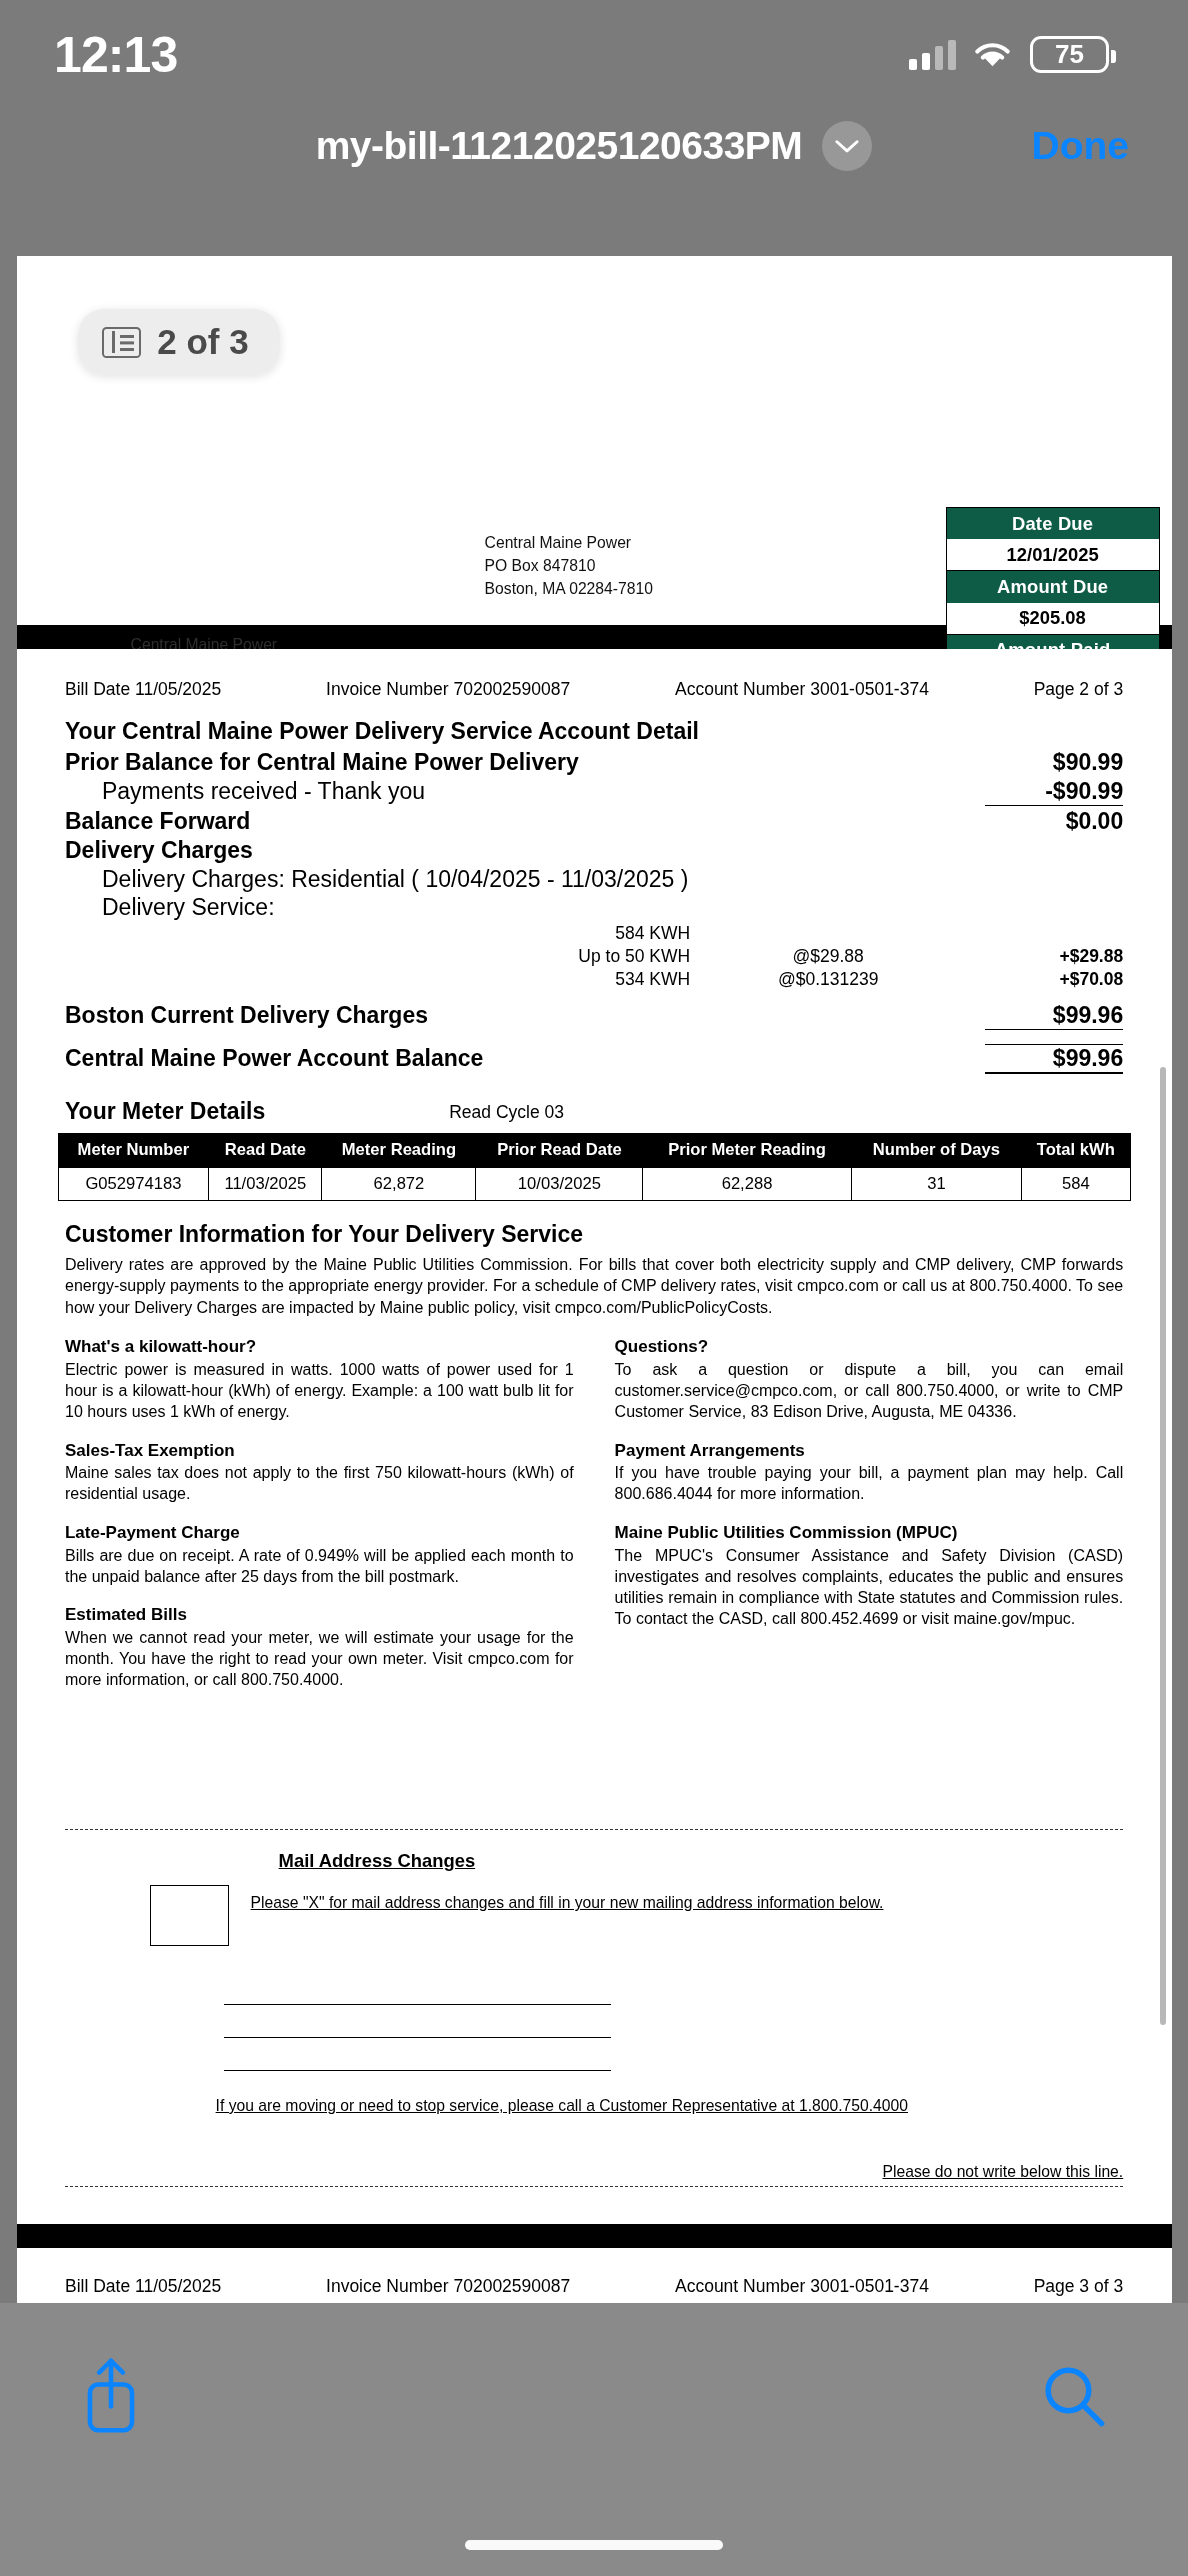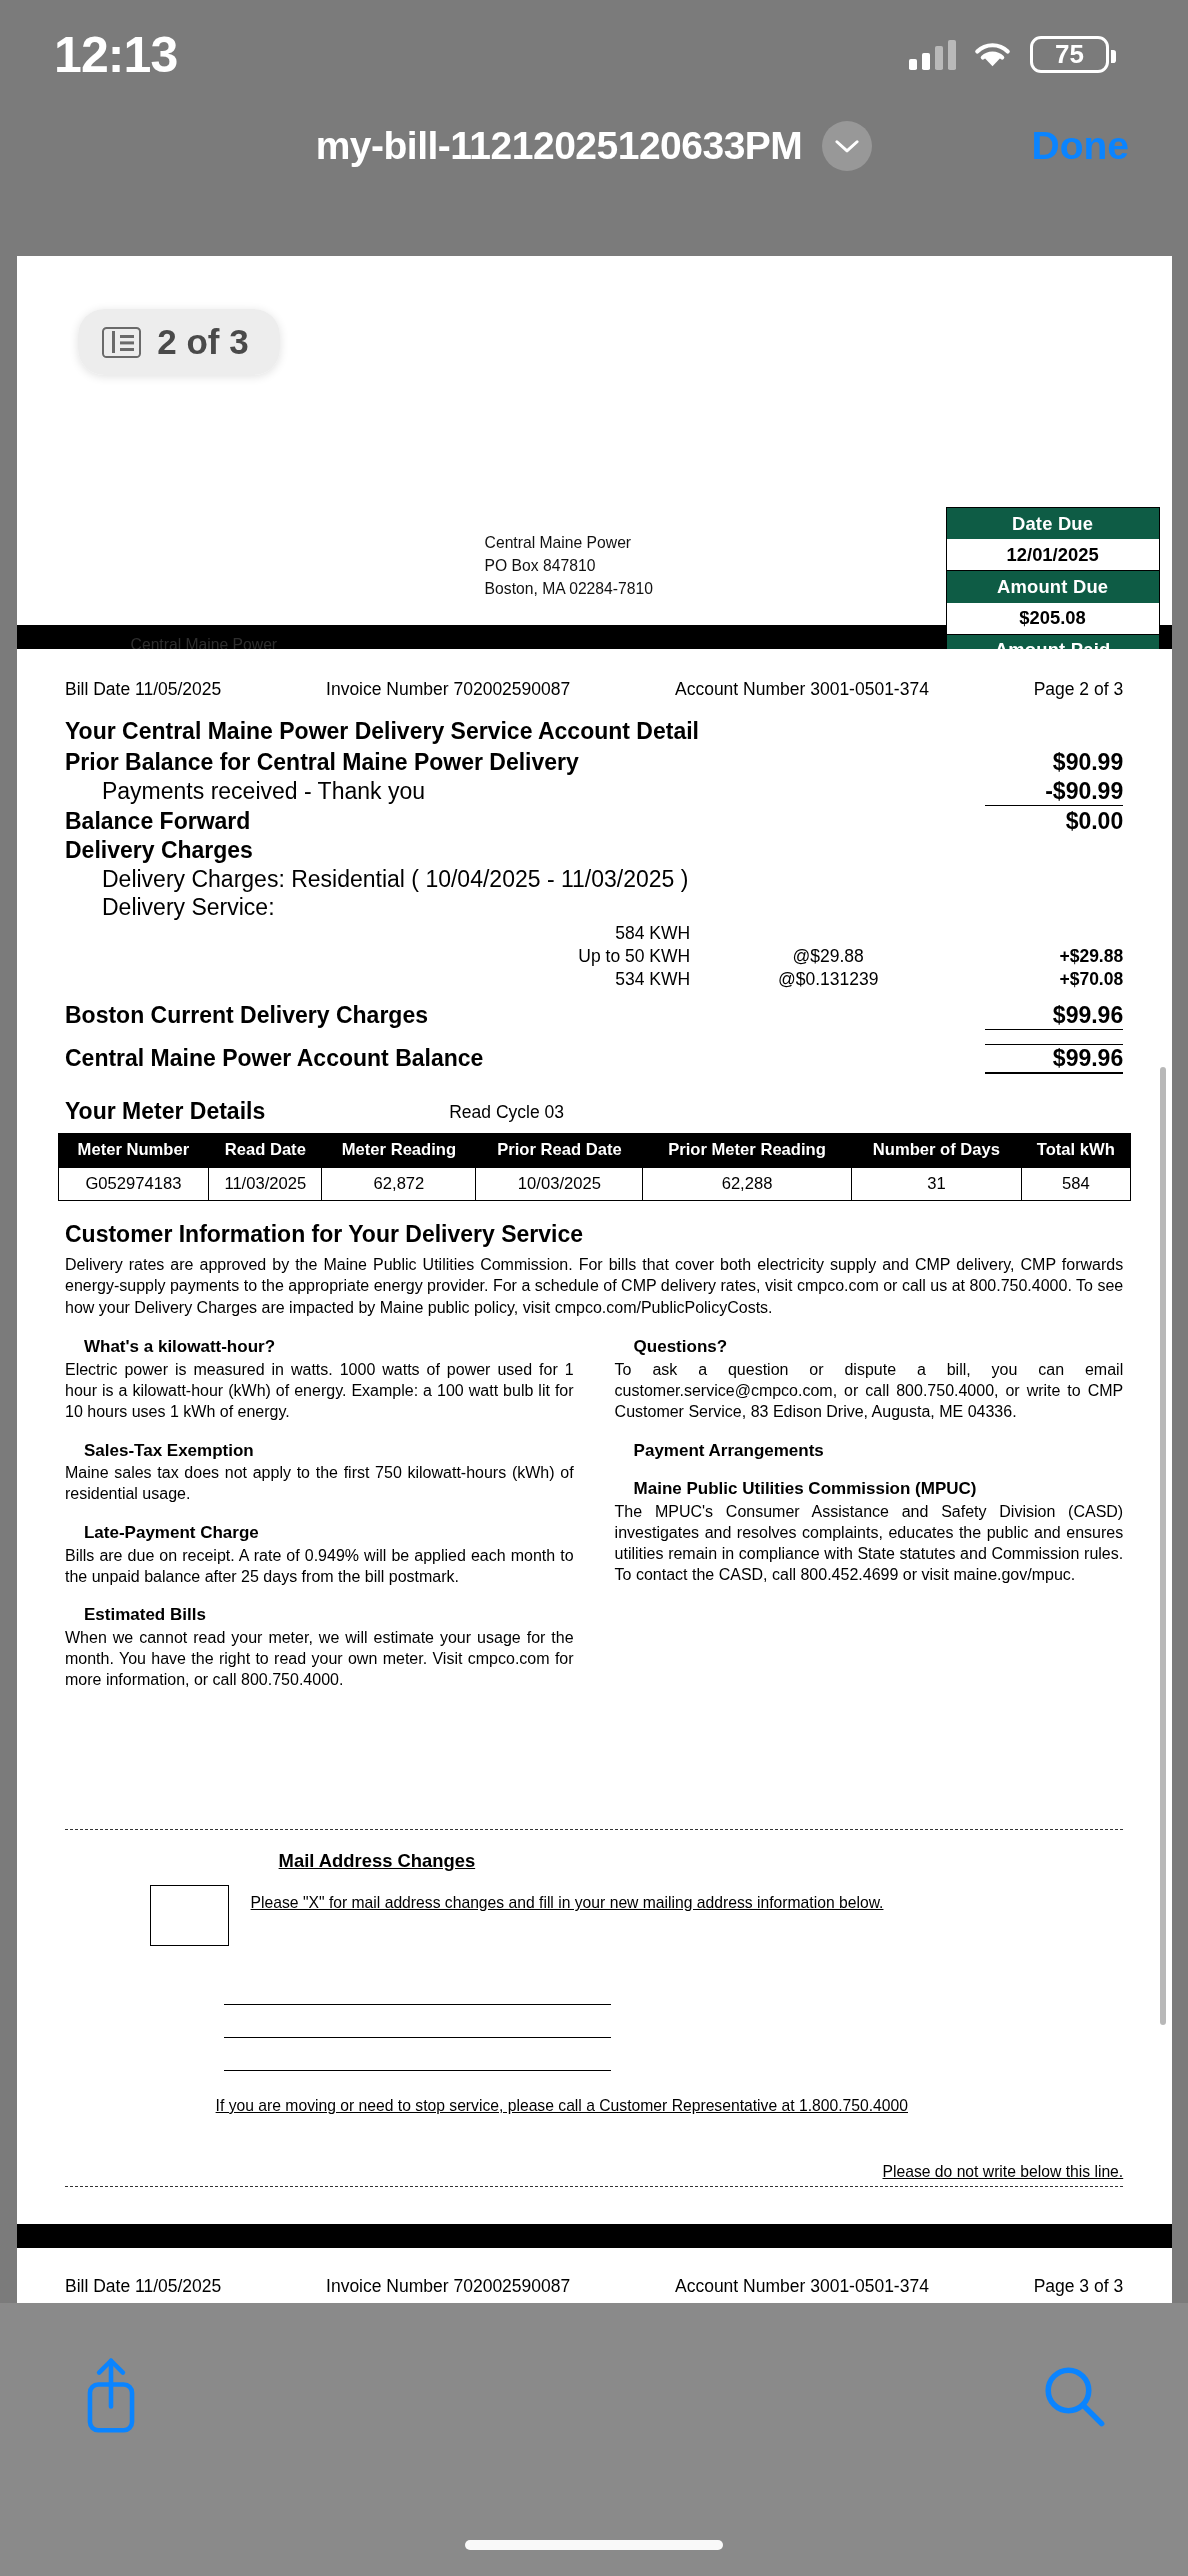--- a/index.html
+++ b/index.html
@@ -173,21 +173,21 @@
     border: 0.9px solid #000; padding: 6.4px 3.7px; text-align: center;
   }
 
   .cust-title { font-size: 23px; font-weight: 700; padding: 20px 7.4px 5.5px 7.4px; }
   .cust-intro { font-size: 16px; line-height: 1.35; padding: 0 7.4px; text-align: justify; }
   .twocol {
     display: flex; gap: 41px; padding: 18.4px 7.4px 0 7.4px;
   }
   .twocol .col { flex: 1; }
   .blk { margin-bottom: 18.4px; }
-  .blk h4 { font-size: 17px; font-weight: 700; margin-bottom: 1.8px; margin-left: 19px; }
+  .blk h4 { font-size: 17px; font-weight: 700; margin-bottom: 1.8px; }
   .blk p { font-size: 16px; line-height: 1.32; text-align: justify; }
 
   .mail-sec { margin-top: 120px; text-decoration: underline; }
   .dash-full { border-top: 1.8px dashed #333; margin: 0 7.4px; }
   .mail-title { font-size: 18.4px; font-weight: 700; padding: 20px 0 13px 221px; }
   .mail-row { display: flex; padding-left: 92px; align-items: flex-start; gap: 22px; }
   .mail-box { width: 79px; height: 61px; border: 1.8px solid #000; }
   .mail-note { font-size: 15.7px; line-height: 1.35; padding-top: 7.4px; }
   .mail-lines { padding-left: 166px; padding-top: 26px; }
   .mail-lines div { width: 387px; border-bottom: 1.8px solid #000; height: 33px; }
@@ -403,20 +403,21 @@
           <p>When we cannot read your meter, we will estimate your usage for the month. You have the right to read your own meter. Visit cmpco.com for more information, or call 800.750.4000.</p>
         </div>
       </div>
       <div class="col">
         <div class="blk">
           <h4>Questions?</h4>
           <p>To ask a question or dispute a bill, you can email customer.service@cmpco.com, or call 800.750.4000, or write to CMP Customer Service, 83 Edison Drive, Augusta, ME 04336.</p>
         </div>
         <div class="blk">
           <h4>Payment Arrangements</h4>
+          <p>If you have trouble paying your bill, a payment plan may help. Call 800.686.4044 for more information.</p>
         </div>
         <div class="blk">
           <h4>Maine Public Utilities Commission (MPUC)</h4>
           <p>The MPUC's Consumer Assistance and Safety Division (CASD) investigates and resolves complaints, educates the public and ensures utilities remain in compliance with State statutes and Commission rules. To contact the CASD, call 800.452.4699 or visit maine.gov/mpuc.</p>
         </div>
       </div>
     </div>
 
     <div class="mail-sec">
       <div class="dash-full"></div>

